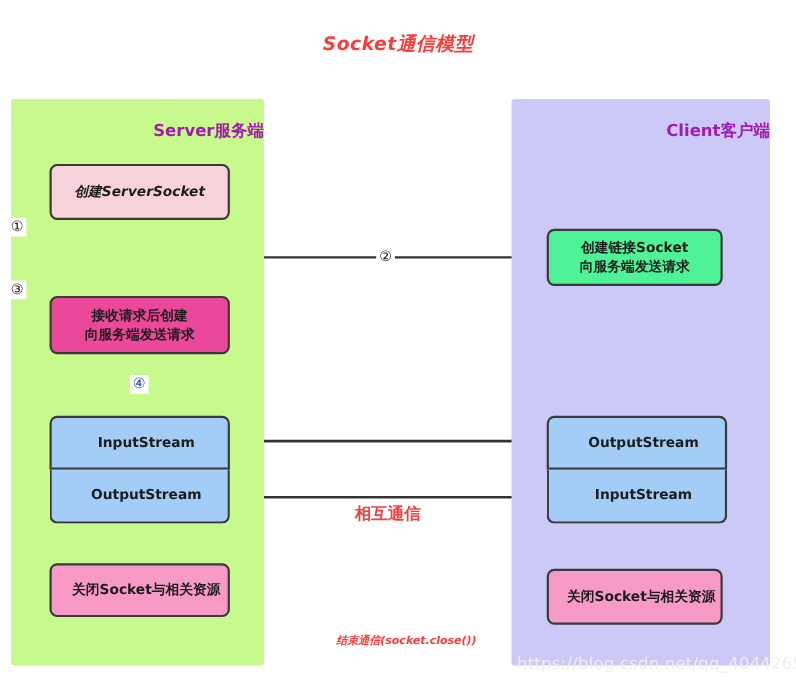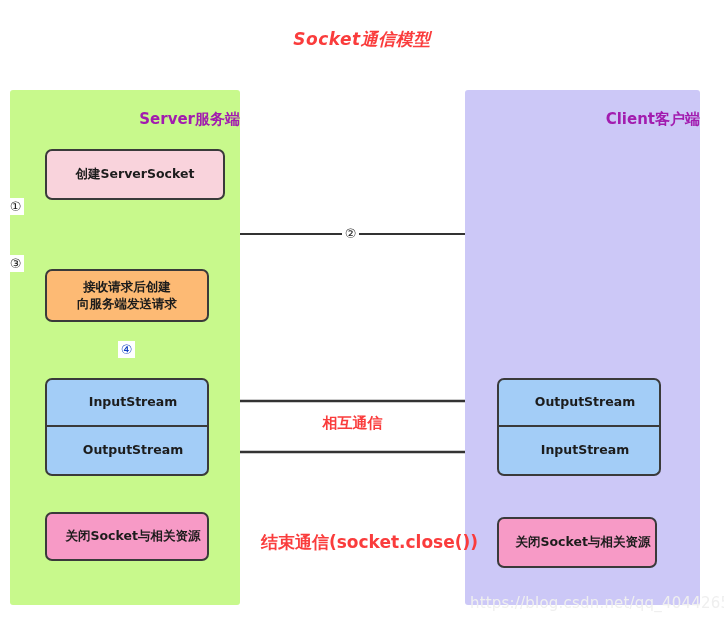--- a/index.html
+++ b/index.html
@@ -50,49 +50,50 @@
     text-align:center;
     font-size:12.5px;
     font-weight:bold;
     color:#1c1c1c;
     line-height:1.35;
   }
   .box .l2{display:block;}
 
   .box-pink{background:#f9d3dc;}
   .box-orange{background:#f7b775;}
-  .box-yellow{background:#fdba74;}
+  .box-yellow{background:#ec4899;}
   .box-blue{background:#a3cdf7;padding-left:12px;}
   .box-magenta{background:#f79ac6;padding-left:12px;}
   .box-green{background:#4df396;}
 
   
-  #srv-create{left:45px;top:149px;width:180px;height:51px;}
+  #srv-create{left:45px;top:149px;width:164px;height:51px;font-style:italic;}
   #srv-accept{left:45px;top:209px;width:164px;height:51px;}
   #srv-conn{left:45px;top:269px;width:164px;height:53px;}
   #srv-in{left:45px;top:378px;width:164px;height:49px;border-bottom-left-radius:0;border-bottom-right-radius:0;}
   #srv-out{left:45px;top:427px;width:164px;height:49px;border-top:0;border-top-left-radius:0;border-top-right-radius:0;}
   #srv-close{left:45px;top:512px;width:164px;height:49px;}
 
   
   #cli-create{left:497px;top:208px;width:160px;height:52px;}
   #cli-out{left:497px;top:378px;width:164px;height:49px;border-bottom-left-radius:0;border-bottom-right-radius:0;}
   #cli-in{left:497px;top:427px;width:164px;height:49px;border-top:0;border-top-left-radius:0;border-top-right-radius:0;}
   #cli-close{left:497px;top:517px;width:160px;height:51px;}
 
   
   .mid-label{
     position:absolute;
     color:#fa3c3c;
     font-weight:bold;
     font-size:15px;
     text-align:center;
+    margin-top:44px;
   }
   #lbl-comm{left:285px;top:414px;width:135px;}
-  #lbl-close{left:240px;top:531px;width:259px;font-size:17px;}
+  #lbl-close{left:240px;top:531px;width:259px;font-size:10px;font-style:italic;}
 
   
   .marker{
     position:absolute;
     width:17px;height:17px;
     background:#ffffff;
     display:flex;align-items:center;justify-content:center;
     font-size:13px;
     line-height:1;
     color:#222;
@@ -164,20 +165,26 @@
   </div>
 
   <div class="box box-magenta" id="srv-close">
     <span>关闭Socket与相关资源</span>
   </div>
 
   <div class="panel client">
     <div class="panel-title">Client客户端</div>
   </div>
 
+  <div class="box box-green" id="cli-create">
+    <span>
+      <span class="l2">创建链接Socket</span>
+      <span class="l2">向服务端发送请求</span>
+    </span>
+  </div>
 
   <div class="box box-blue" id="cli-out">
     <span>OutputStream</span>
   </div>
 
   <div class="box box-blue" id="cli-in">
     <span>InputStream</span>
   </div>
 
   <div class="box box-magenta" id="cli-close">

